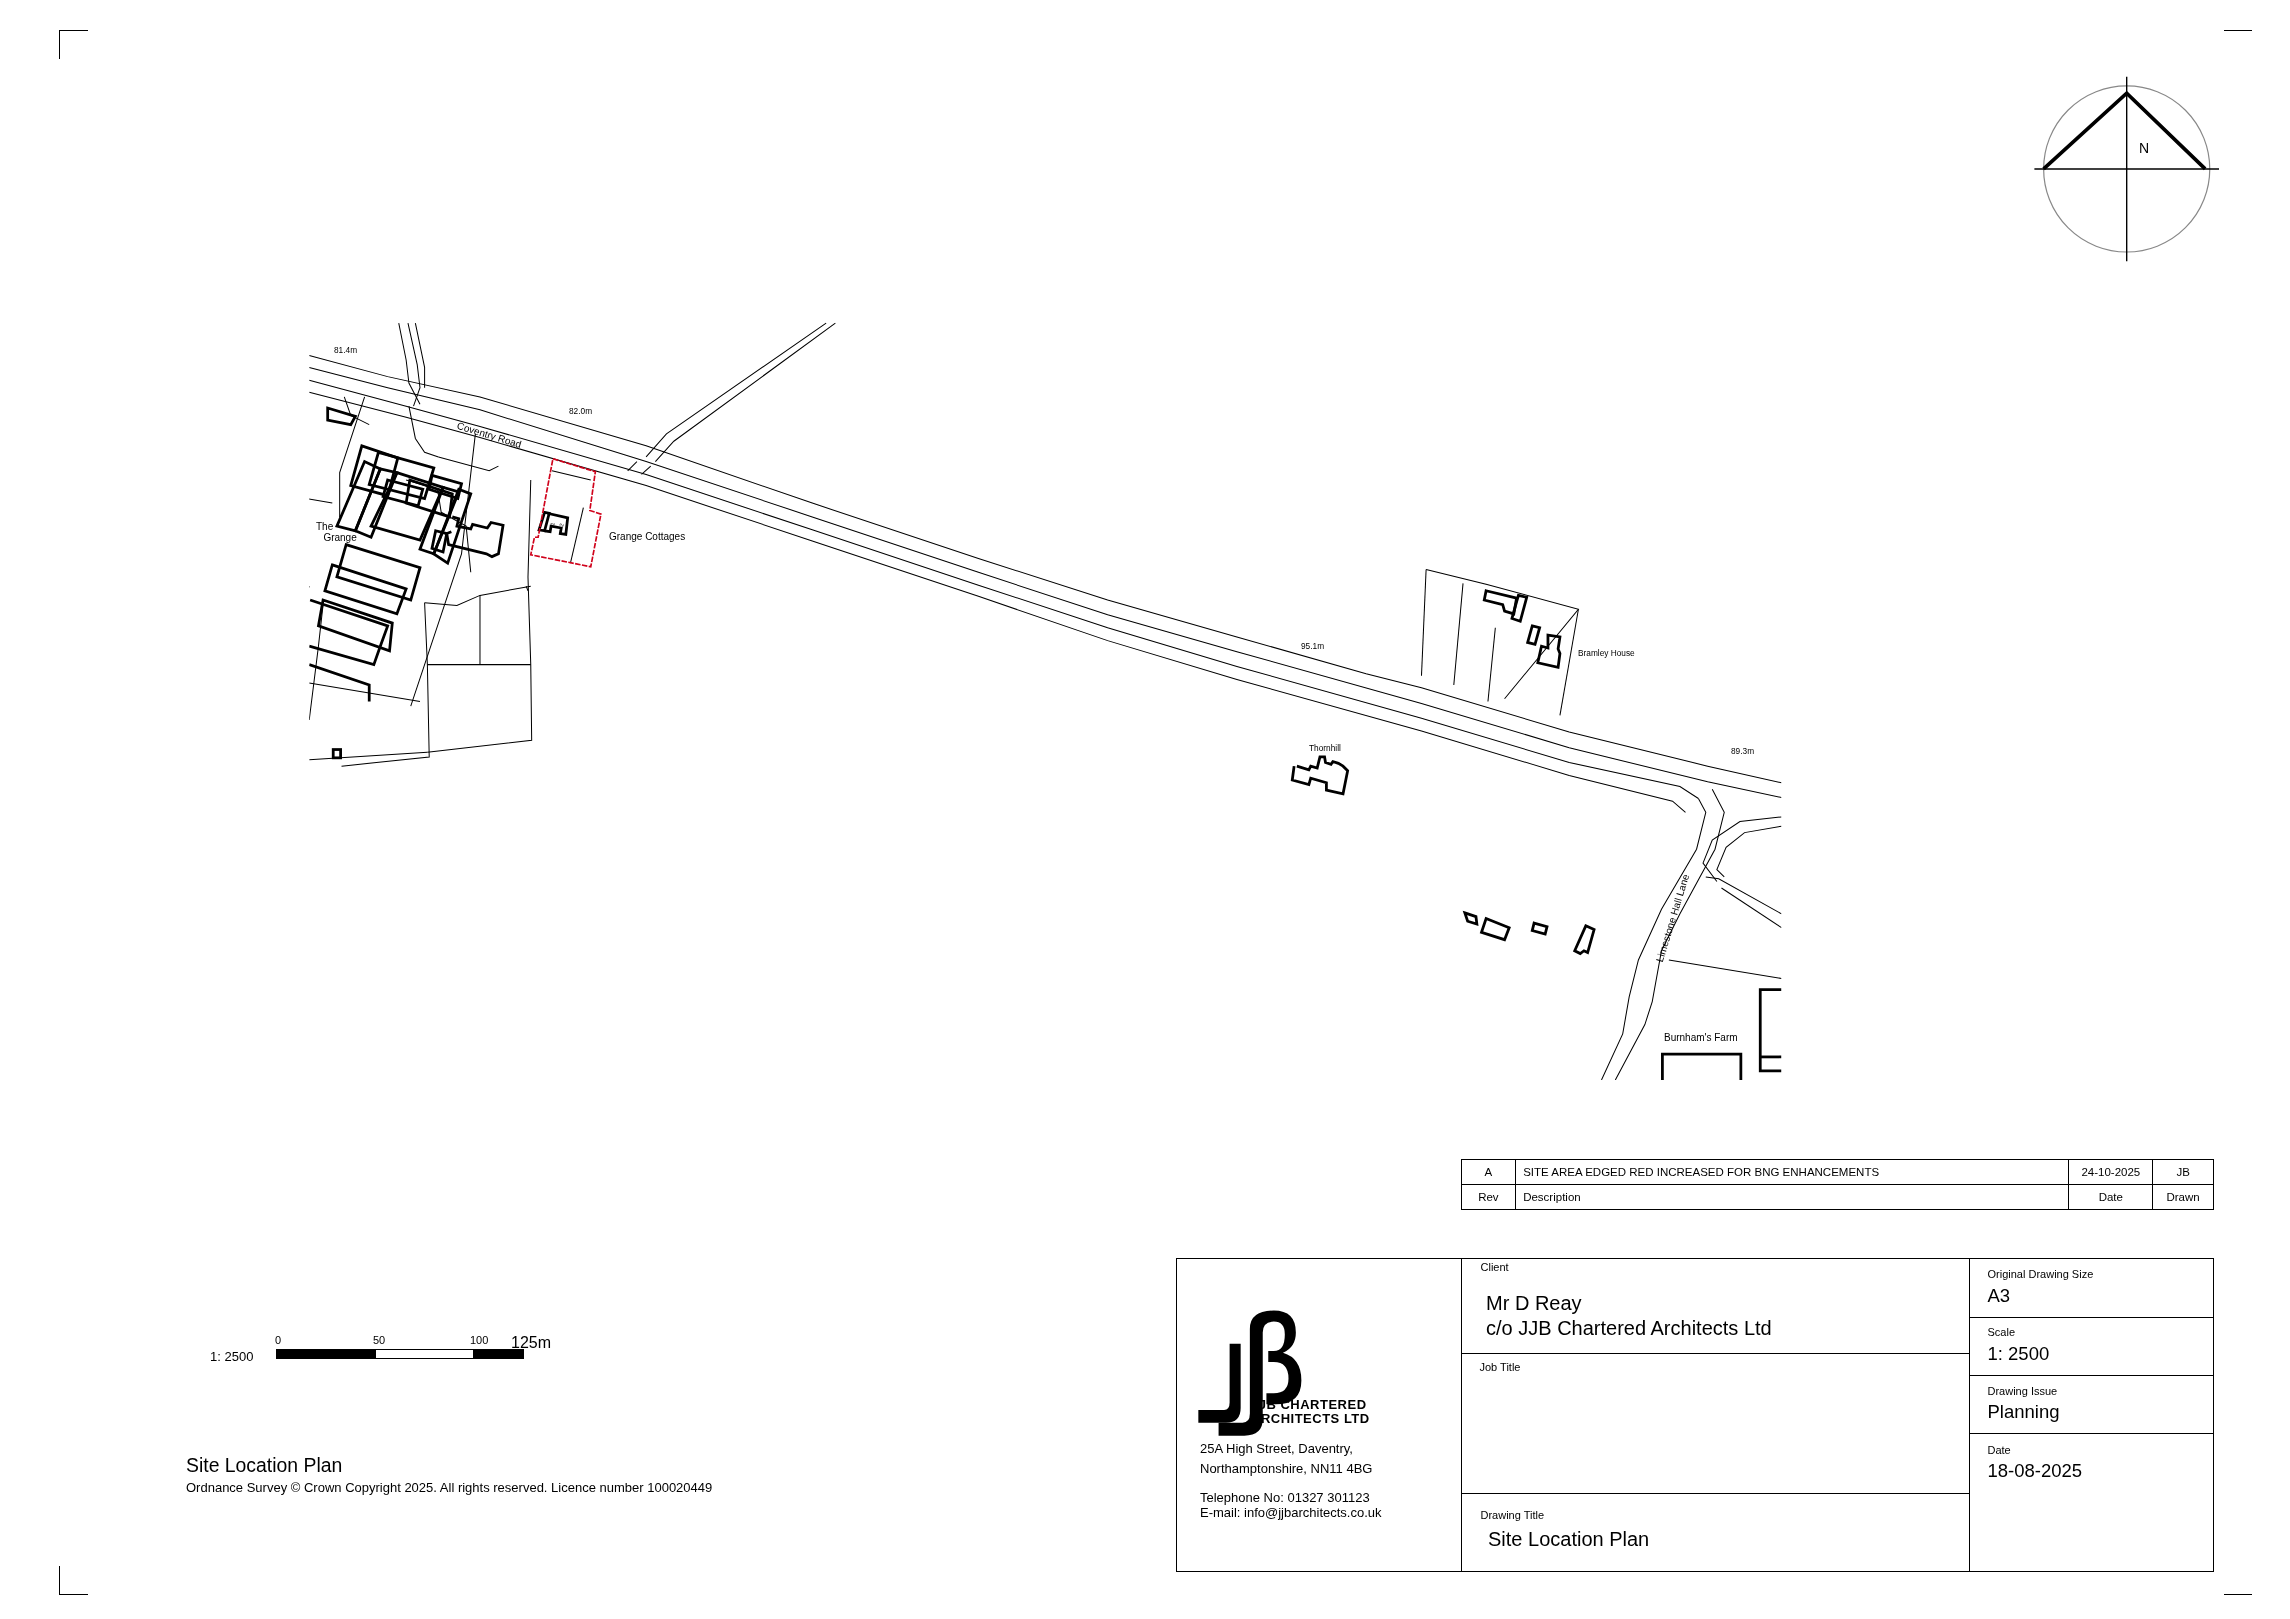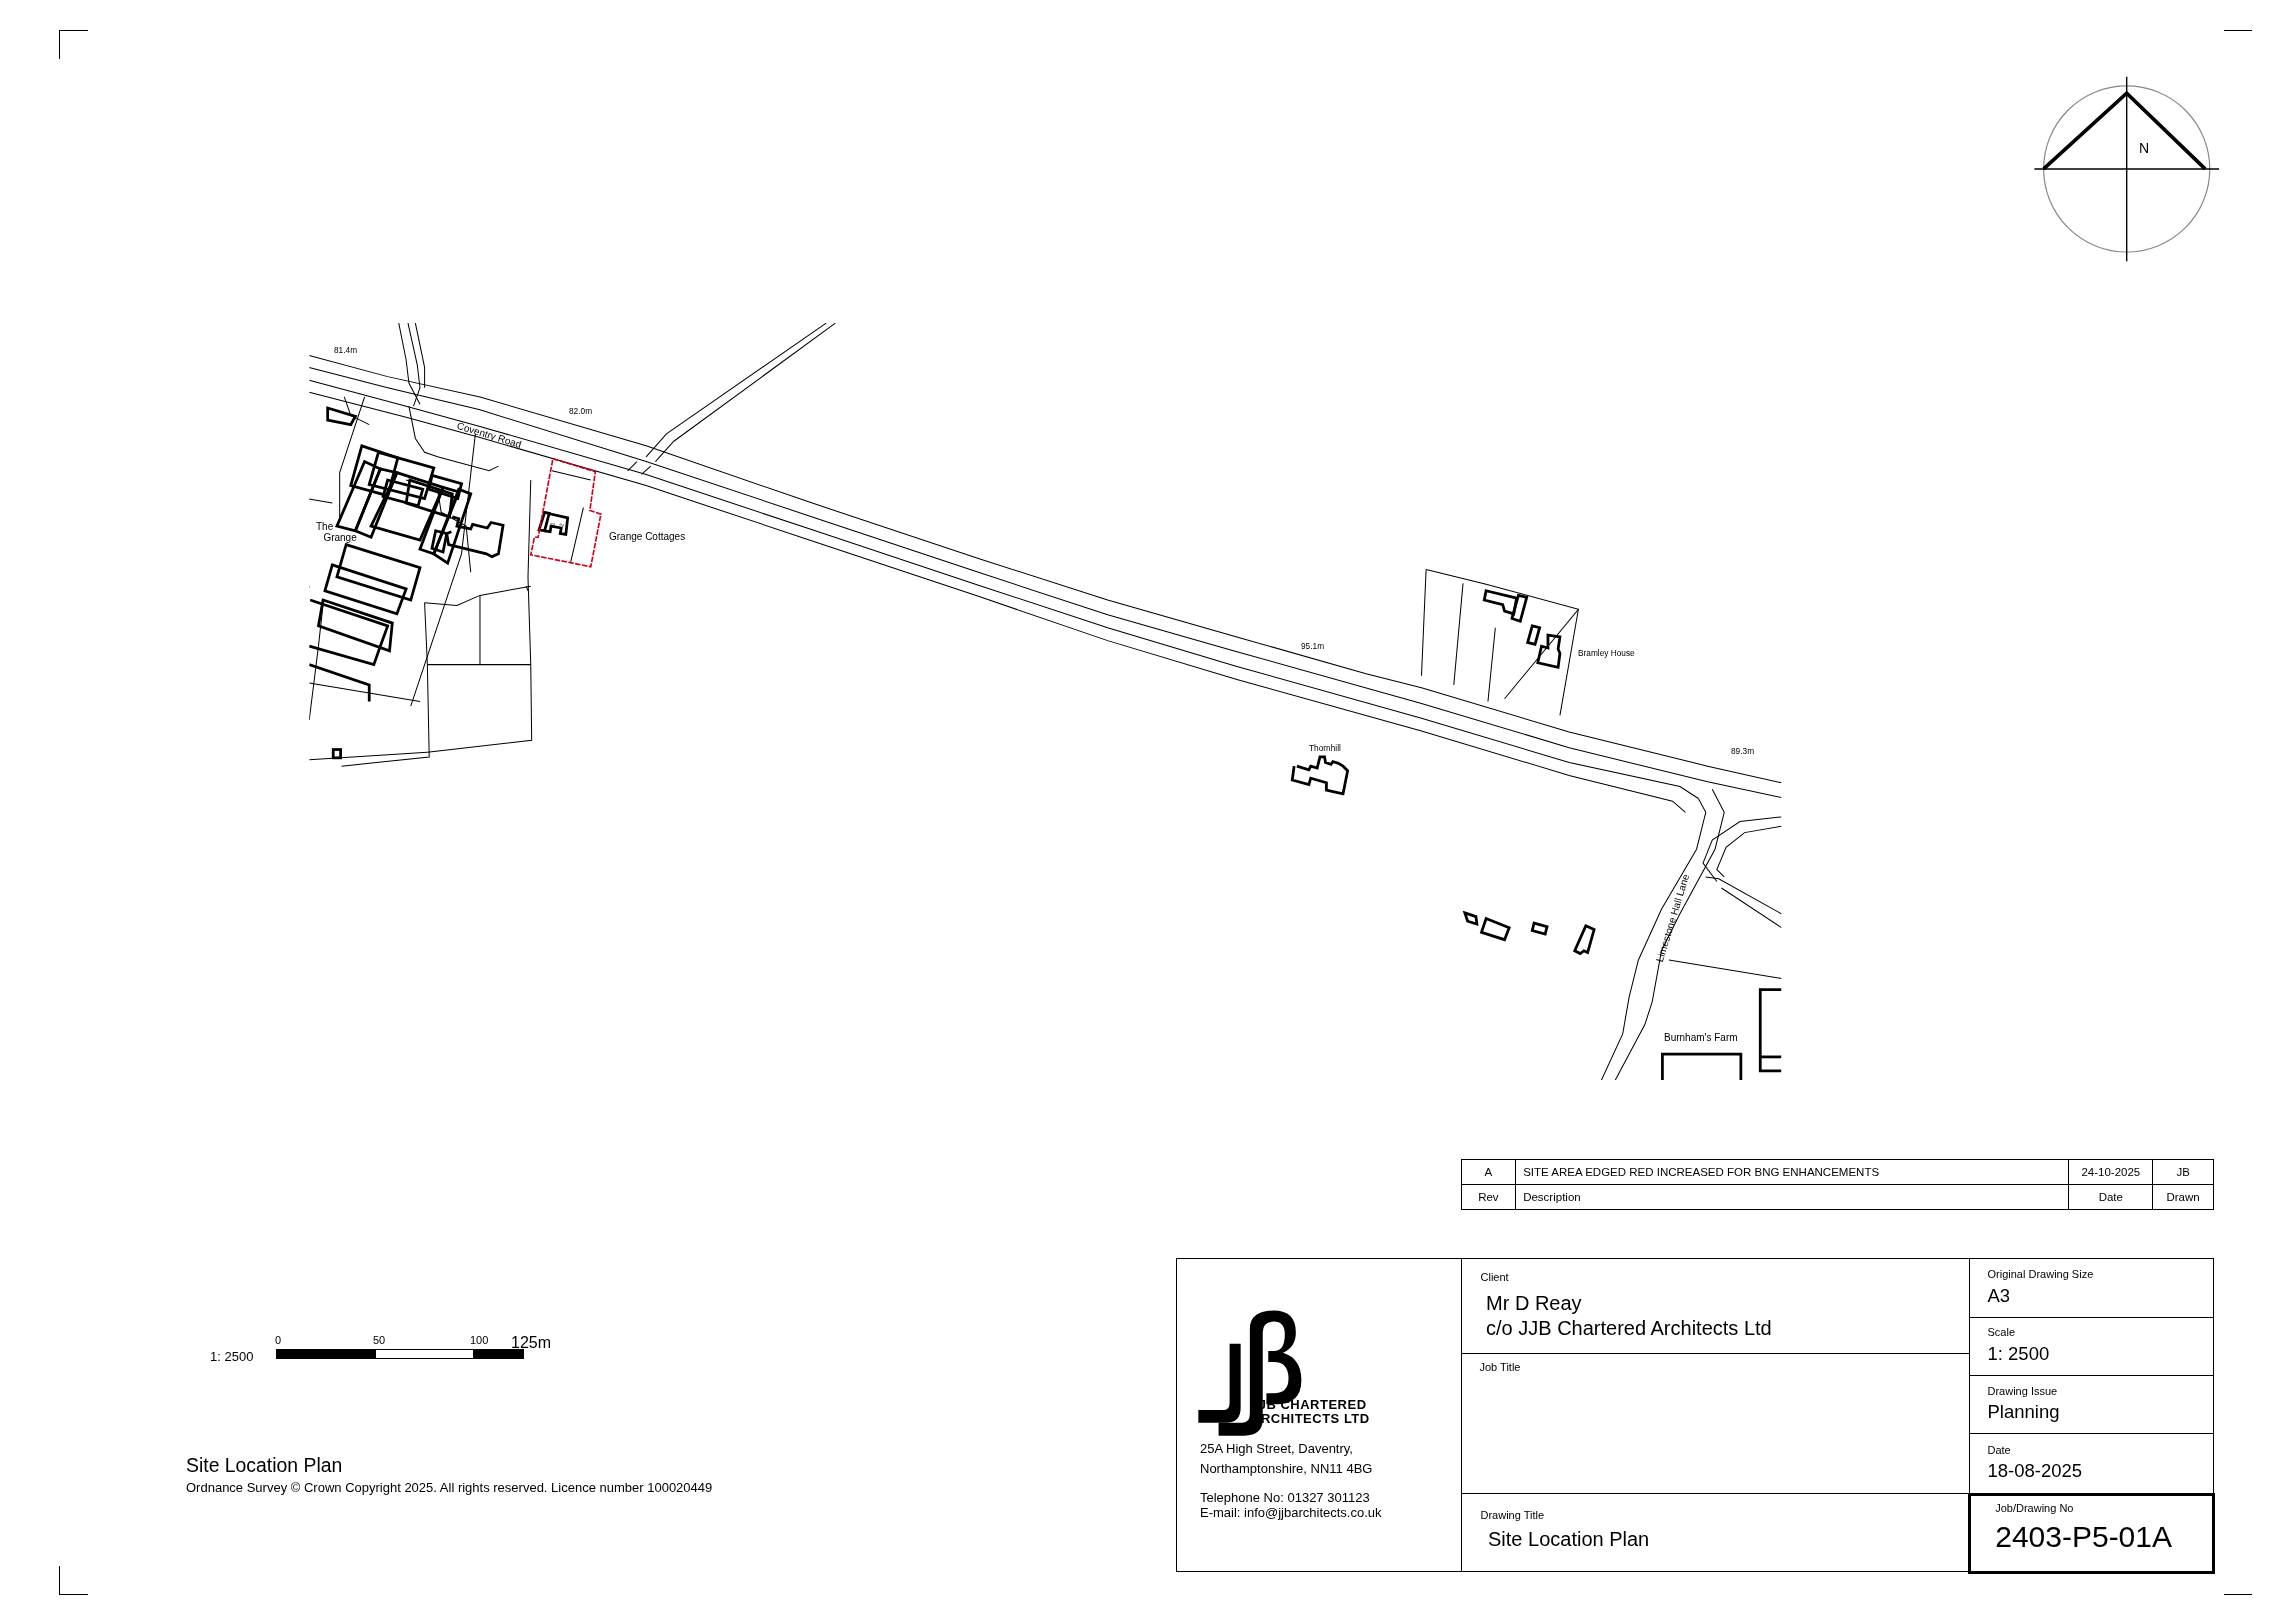--- a/index.html
+++ b/index.html
@@ -225,21 +225,21 @@
     </svg>
     <div class="abs" style="left:74px;top:138px;font-size:13px;font-weight:bold;letter-spacing:0.5px;">JJB CHARTERED</div>
     <div class="abs" style="left:74px;top:152px;font-size:13px;font-weight:bold;letter-spacing:0.5px;">ARCHITECTS LTD</div>
     <div class="addr" style="top:182px;">25A High Street, Daventry,</div>
     <div class="addr" style="top:186px;margin-top:16px;">Northamptonshire, NN11 4BG</div>
     <div class="addr" style="top:231px;">Telephone No: 01327 301123</div>
     <div class="addr" style="top:246px;text-align:center;">E-mail: info@jjbarchitects.co.uk</div>
   </div>
 
   <div class="tb-mid">
-    <div class="cell-label" style="left:18.5px;top:12px;">Client</div>
+    <div class="cell-label" style="left:18.5px;top:2px;">Client</div>
     <div class="cell-value" style="left:24px;top:33px;">Mr D Reay</div>
     <div class="cell-value" style="left:24px;top:58px;">c/o JJB Chartered Architects Ltd</div>
     <div class="hr" style="top:94px;"></div>
     <div class="cell-label" style="left:17.5px;top:102px;">Job Title</div>
     <div class="hr" style="top:234px;"></div>
     <div class="cell-label" style="left:18.5px;top:250px;">Drawing Title</div>
     <div class="cell-value" style="left:26px;top:269px;">Site Location Plan</div>
   </div>
 
   <div class="tb-right">
@@ -247,19 +247,15 @@
     <div class="cell-value" style="left:17.5px;top:26px;font-size:18.5px;">A3</div>
     <div class="hr" style="top:58px;"></div>
     <div class="cell-label" style="left:17.5px;top:67px;">Scale</div>
     <div class="cell-value" style="left:17.5px;top:84px;font-size:18.5px;">1: 2500</div>
     <div class="hr" style="top:116px;"></div>
     <div class="cell-label" style="left:17.5px;top:126px;">Drawing Issue</div>
     <div class="cell-value" style="left:17.5px;top:142px;font-size:18.5px;">Planning</div>
     <div class="hr" style="top:174px;"></div>
     <div class="cell-label" style="left:17.5px;top:185px;">Date</div>
     <div class="cell-value" style="left:17.5px;top:201px;font-size:18.5px;">18-08-2025</div>
-    <div class="drawno">
-      <div class="cell-label" style="left:24px;top:5.5px;">Job/Drawing No</div>
-      <div class="cell-value" style="left:24px;top:24px;font-size:30px;">2403-P5-01A</div>
-    </div>
   </div>
 </div>
 
 
 </body></html>

